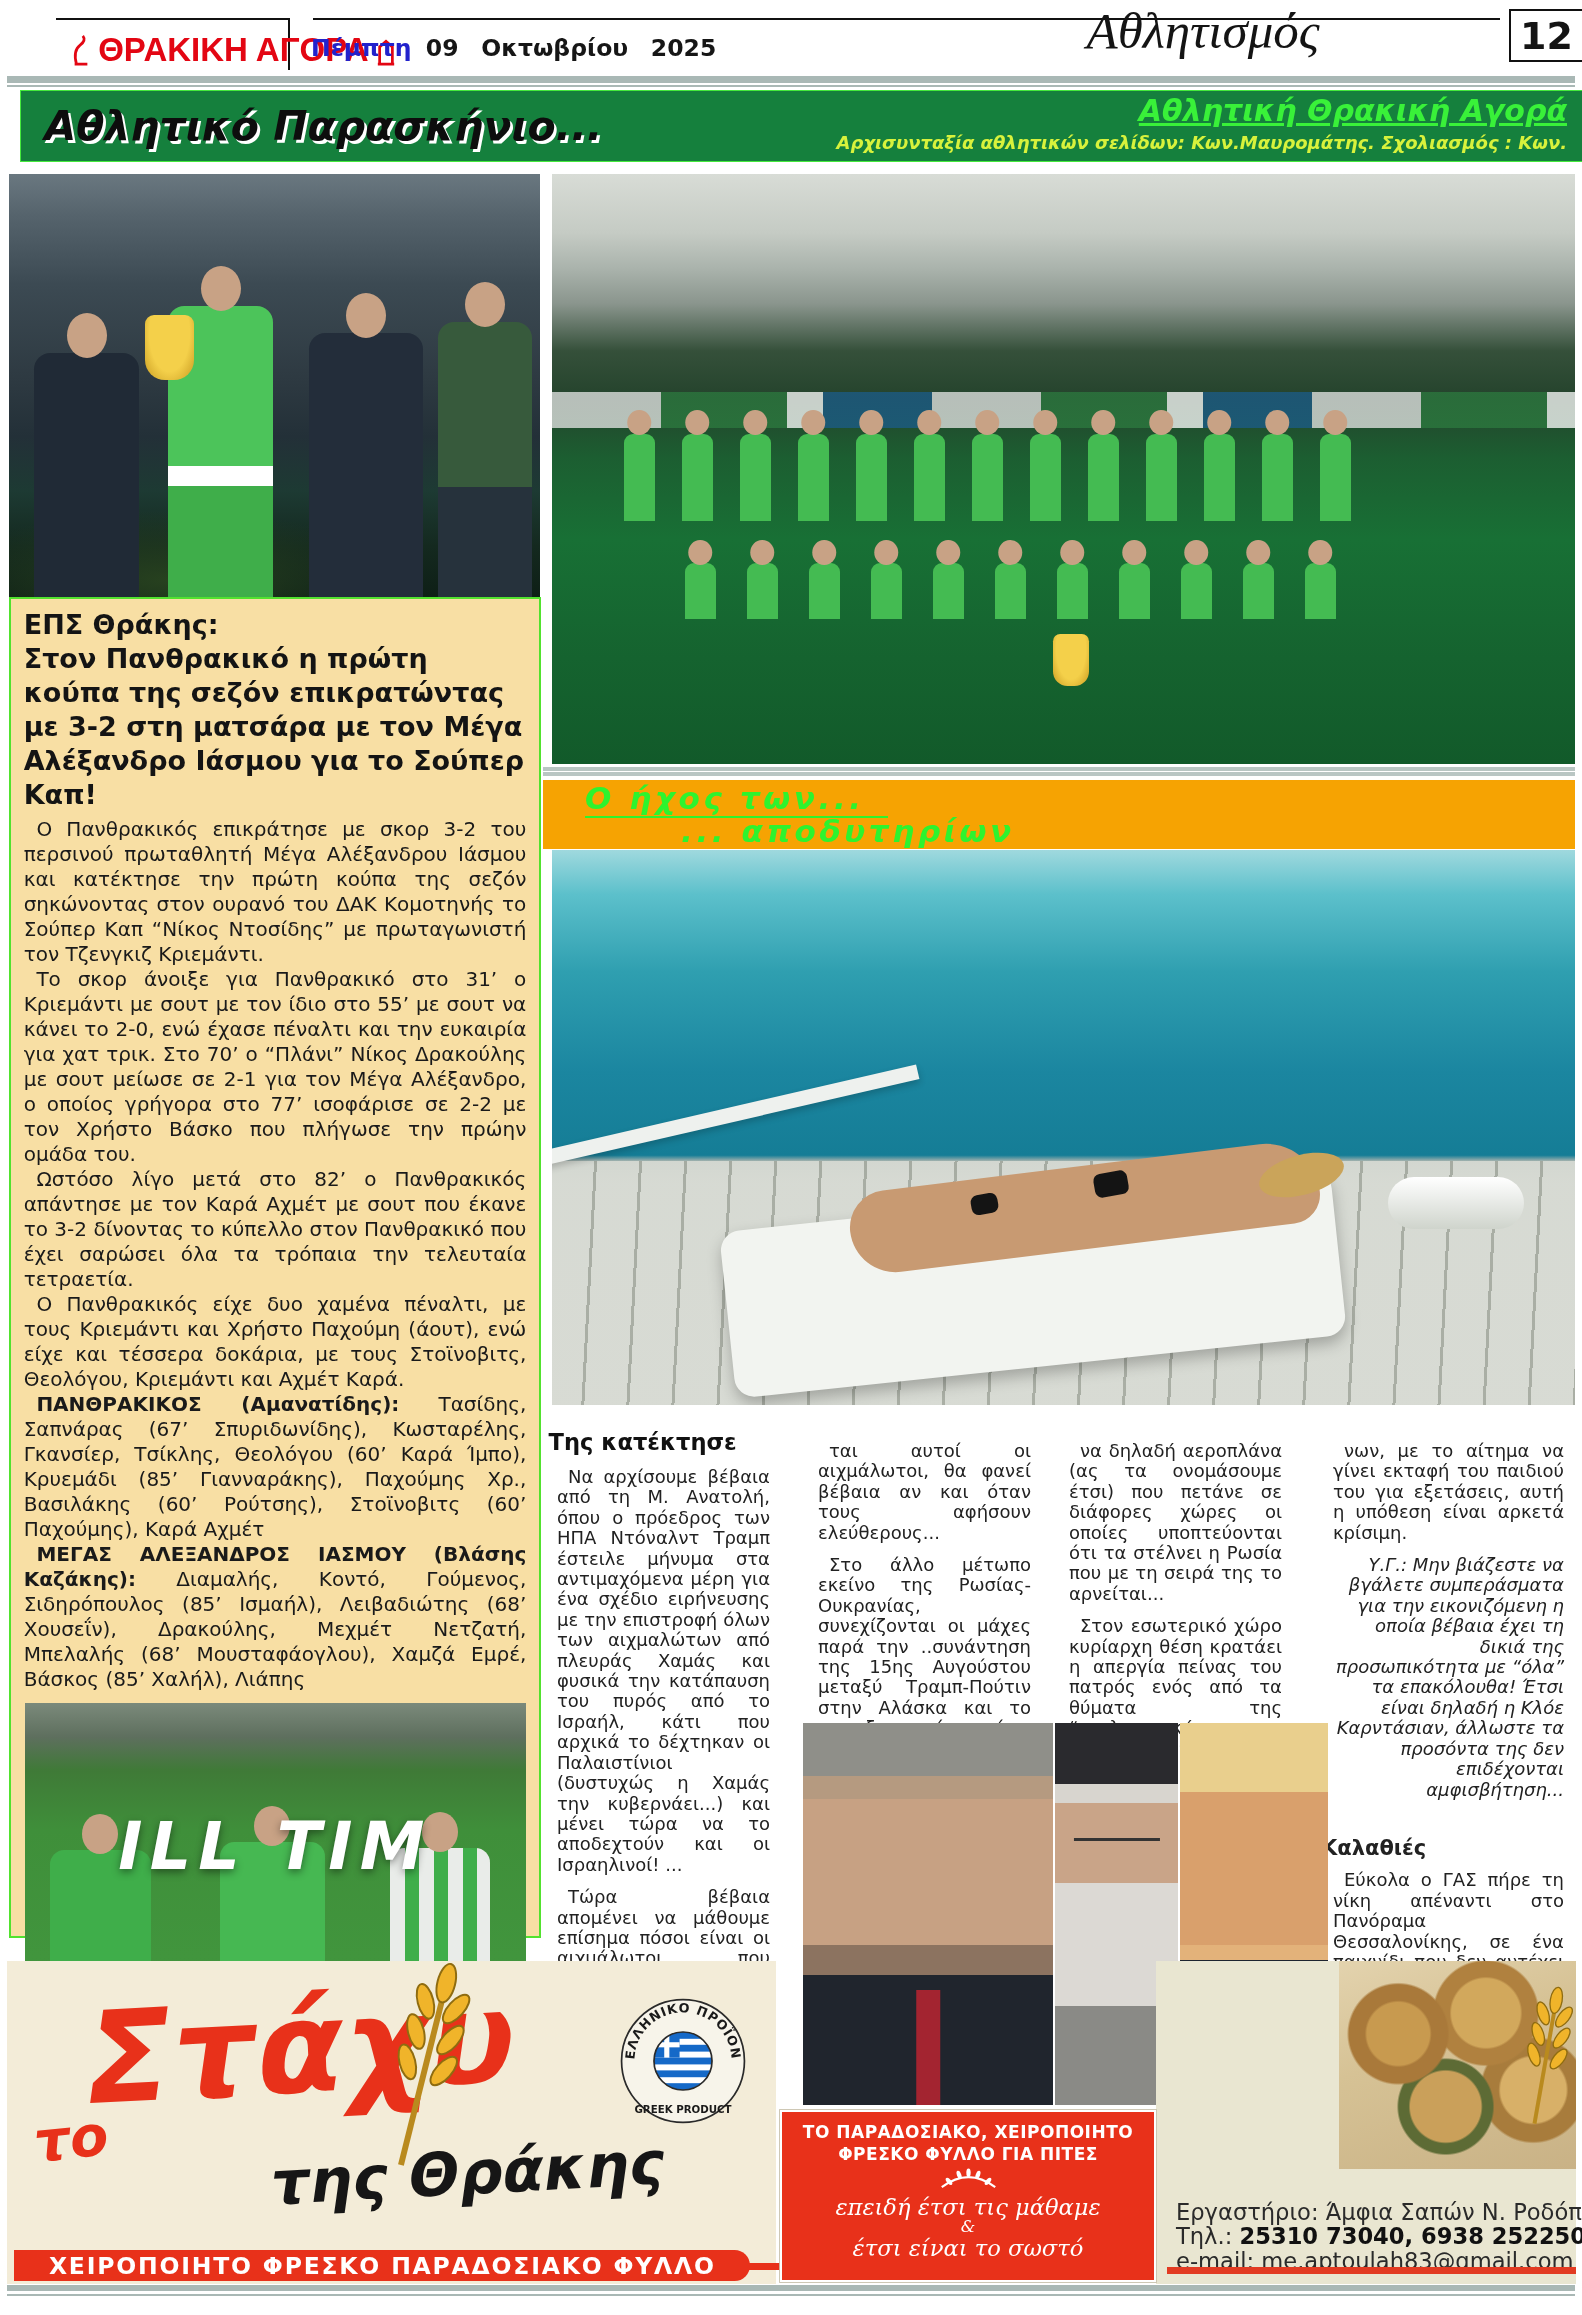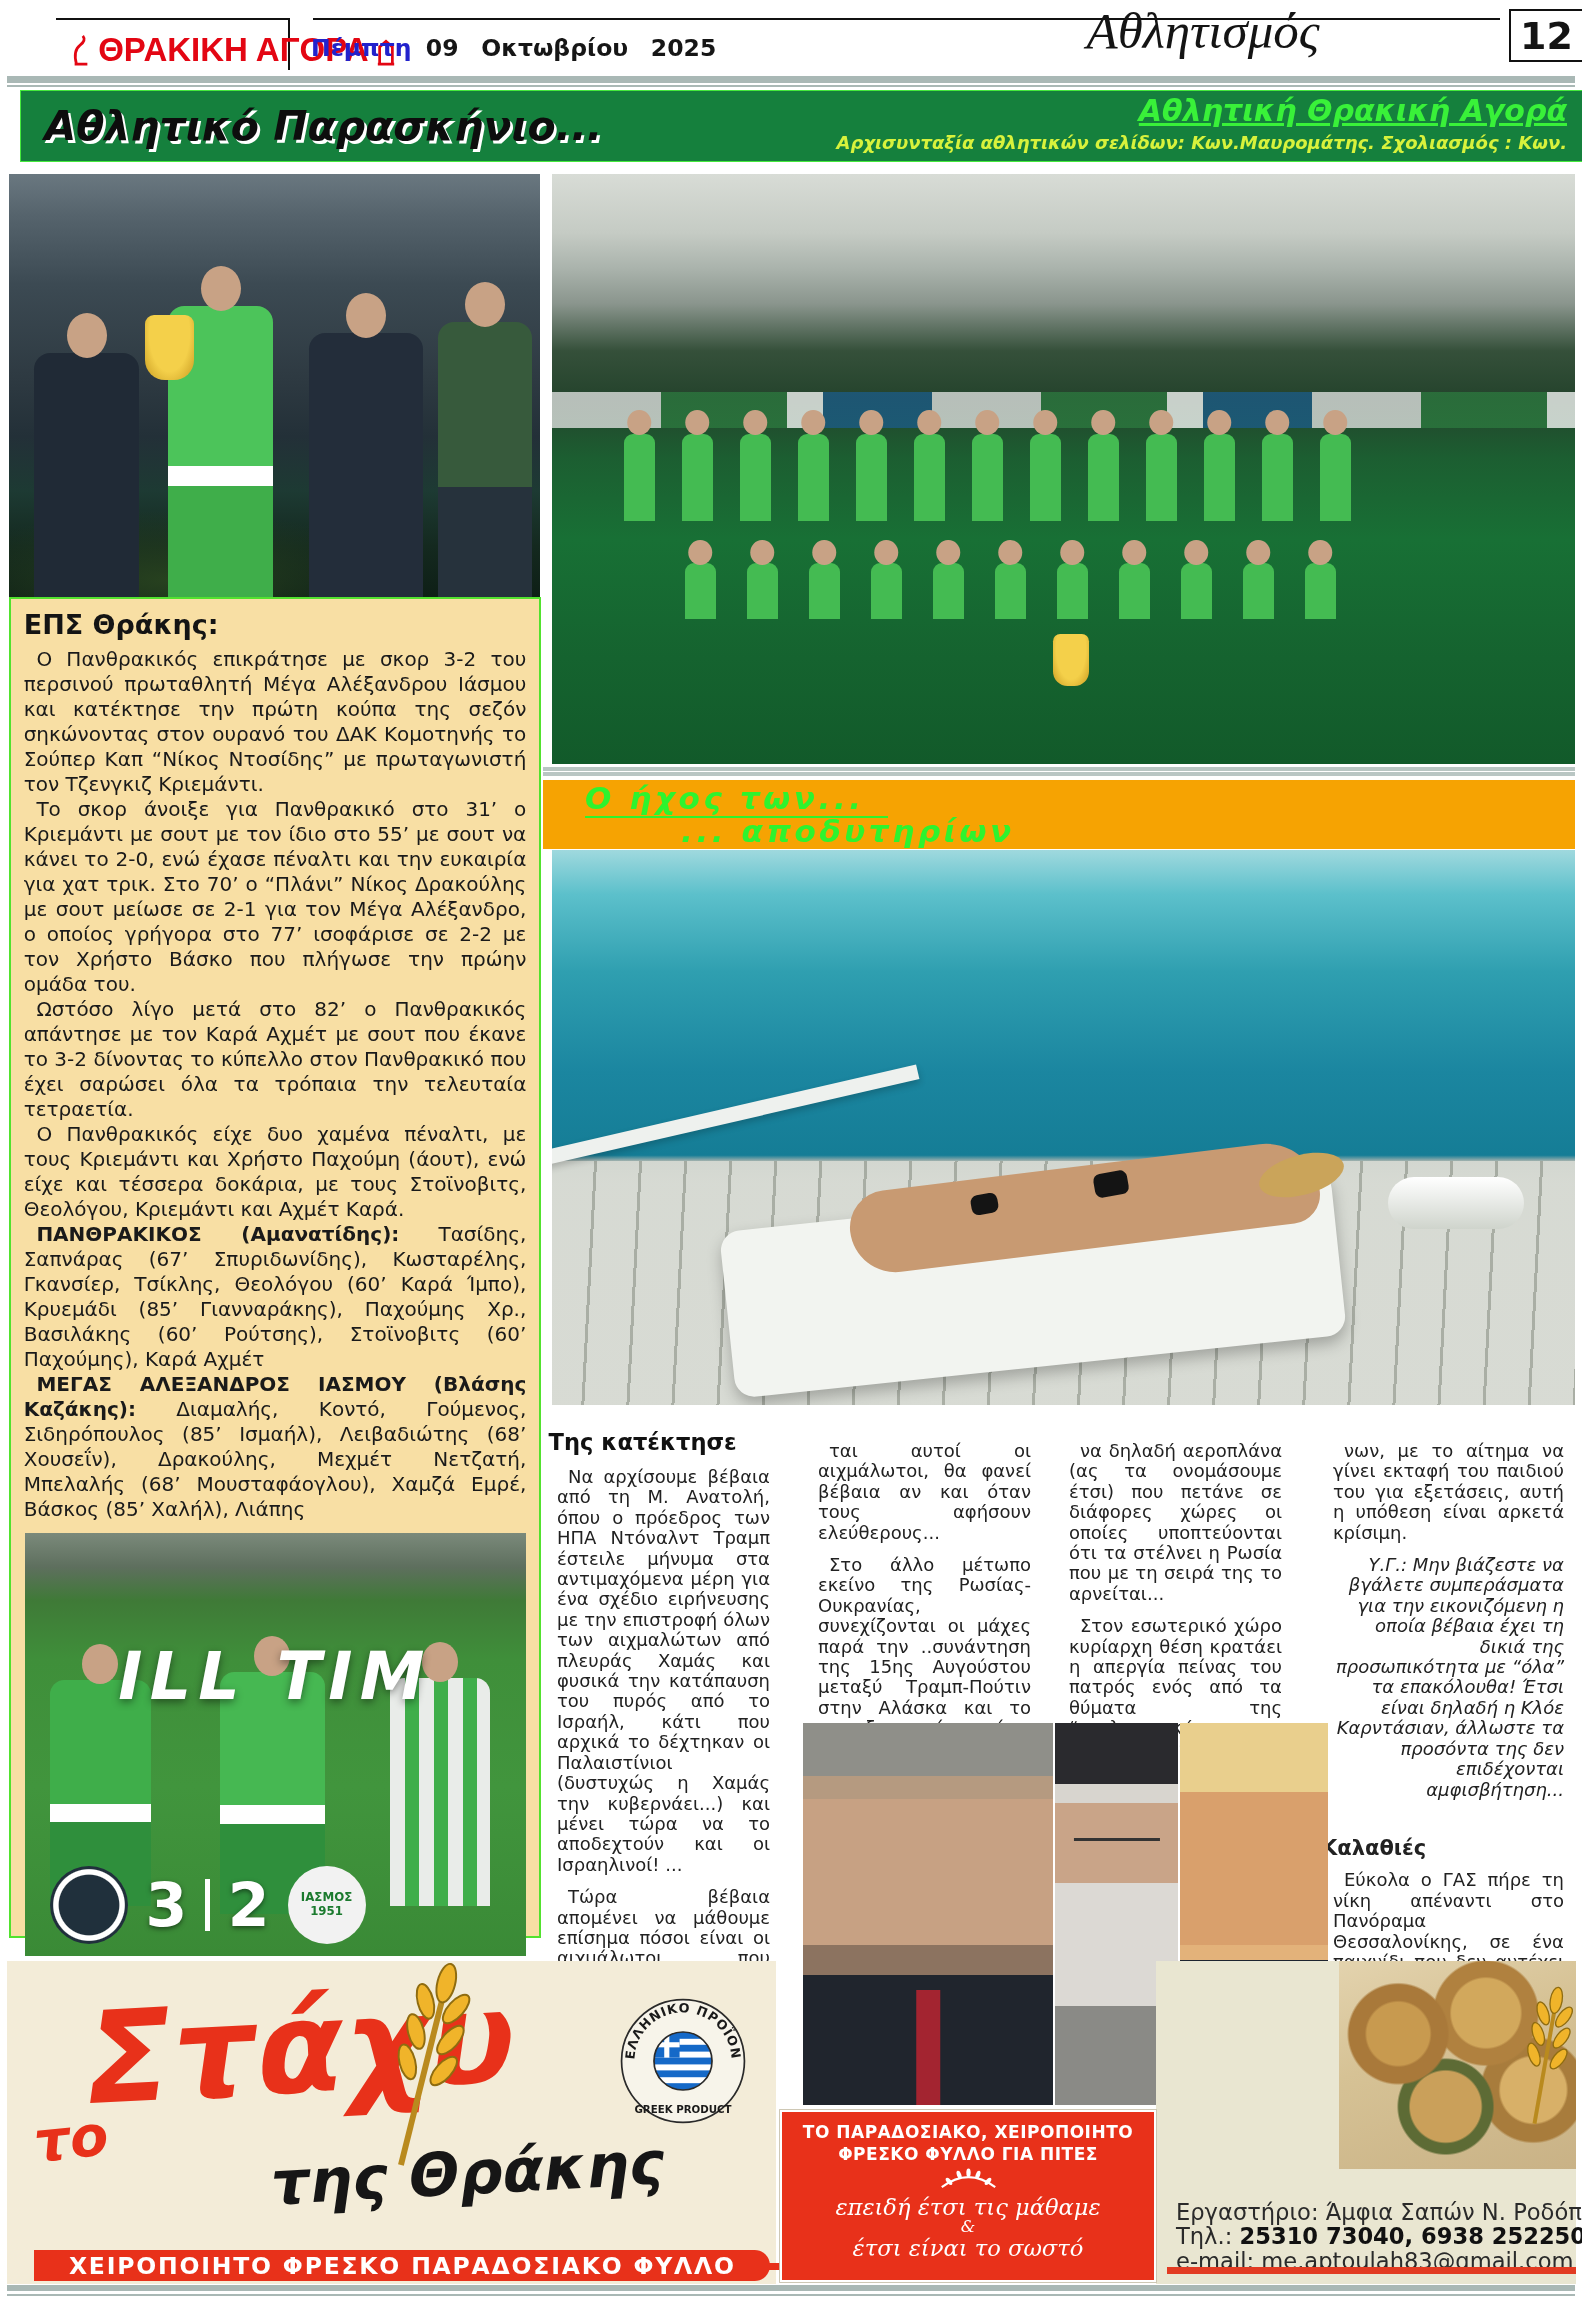--- a/index.html
+++ b/index.html
@@ -165,21 +165,21 @@
   #stahi-to{position:absolute;left:27px;top:145px;font-size:56px;font-weight:bold;font-style:italic;
     color:#e8311a;transform:rotate(-6deg);}
   #stahi-main{position:absolute;left:78px;top:12.7px;font-size:127px;font-weight:bold;font-style:italic;
     color:#e8311a;letter-spacing:1.8px;transform:rotate(-3deg);white-space:nowrap;}
   #stahi-sub{position:absolute;left:264px;top:177px;font-size:60px;font-weight:bold;font-style:italic;
     color:#161616;transform:rotate(-3deg);white-space:nowrap;}
   #stahi-wheat{position:absolute;left:369px;top:-5.4px;transform:rotate(14deg);}
   #stamp{position:absolute;left:612px;top:36px;width:128px;height:128px;}
   #ad-pill{position:absolute;left:7.2px;top:289px;width:736px;height:31px;background:#e8311a;
     border-radius:0 15.4px 15.4px 0;color:#ffffff;font-weight:bold;font-size:23.5px;display:flex;
-    align-items:center;justify-content:center;letter-spacing:1.8px;white-space:nowrap;margin-left:20px;}
+    align-items:center;justify-content:center;letter-spacing:1.8px;white-space:nowrap;}
   #ad-pill-tail{position:absolute;left:749px;top:2263px;width:181px;height:7.2px;background:#e8311a;}
 
   #ad-redbox{position:absolute;left:780px;top:2110px;width:376px;height:172px;background:#e8311a;
     border:2.7px solid #ffffff;box-sizing:border-box;text-align:center;color:#ffffff;
     box-shadow:0 0 0 0.9px #c9c2ad;}
   .redbox-line{font-weight:bold;font-size:17px;line-height:22px;letter-spacing:0.5px;}
   .redbox-script{font-style:italic;font-size:22.6px;line-height:24.4px;font-family:"DejaVu Serif",serif;}
   .redbox-amp{font-style:italic;font-size:16.3px;line-height:16.3px;font-family:"DejaVu Serif",serif;}
 
   #photo-pastry{left:1339px;top:1961px;width:237px;height:208px;
@@ -281,20 +281,21 @@
     <div class="towel"></div>
     <div class="towel-roll"></div>
     <div class="sunbather"></div>
     <div class="hair"></div>
     <div class="bk1"></div>
     <div class="bk2"></div>
   </div>
 
   <div id="article-box">
     <div class="headline">ΕΠΣ Θράκης:</div>
+    <div class="headline">Στον Πανθρακικό η πρώτη κούπα της σεζόν επικρατώντας με 3-2 στη ματσάρα με τον Μέγα Αλέξανδρο Ιάσμου για το Σούπερ Καπ!</div>
     <div class="body-text">
       <p>Ο Πανθρακικός επικράτησε με σκορ 3-2 του περσινού πρωταθλητή Μέγα Αλέξανδρου Ιάσμου και κατέκτησε την πρώτη κούπα της σεζόν σηκώνοντας στον ουρανό του ΔΑΚ Κομοτηνής το Σούπερ Καπ “Νίκος Ντοσίδης” με πρωταγωνιστή τον Τζενγκιζ Κριεμάντι.</p>
       <p>Το σκορ άνοιξε για Πανθρακικό στο 31’ ο Κριεμάντι με σουτ με τον ίδιο στο 55’ με σουτ να κάνει το 2-0, ενώ έχασε πέναλτι και την ευκαιρία για χατ τρικ. Στο 70’ ο “Πλάνι” Νίκος Δρακούλης με σουτ μείωσε σε 2-1 για τον Μέγα Αλέξανδρο, ο οποίος γρήγορα στο 77’ ισοφάρισε σε 2-2 με τον Χρήστο Βάσκο που πλήγωσε την πρώην ομάδα του.</p>
       <p>Ωστόσο λίγο μετά στο 82’ ο Πανθρακικός απάντησε με τον Καρά Αχμέτ με σουτ που έκανε το 3-2 δίνοντας το κύπελλο στον Πανθρακικό που έχει σαρώσει όλα τα τρόπαια την τελευταία τετραετία.</p>
       <p>Ο Πανθρακικός είχε δυο χαμένα πέναλτι, με τους Κριεμάντι και Χρήστο Παχούμη (άουτ), ενώ είχε και τέσσερα δοκάρια, με τους Στοϊνοβιτς, Θεολόγου, Κριεμάντι και Αχμέτ Καρά.</p>
       <p><span class="lead-bold">ΠΑΝΘΡΑΚΙΚΟΣ (Αμανατίδης):</span><span> Τασίδης, Σαπνάρας (67’ Σπυριδωνίδης), Κωσταρέλης, Γκανσίερ, Τσίκλης, Θεολόγου (60’ Καρά Ίμπο), Κρυεμάδι (85’ Γιανναράκης), Παχούμης Χρ., Βασιλάκης (60’ Ρούτσης), Στοϊνοβιτς (60’ Παχούμης), Καρά Αχμέτ</span></p>
       <p><span class="lead-bold">ΜΕΓΑΣ ΑΛΕΞΑΝΔΡΟΣ ΙΑΣΜΟΥ (Βλάσης Καζάκης):</span><span> Διαμαλής, Κοντό, Γούμενος, Σιδηρόπουλος (85’ Ισμαήλ), Λειβαδιώτης (68’ Χουσεΐν), Δρακούλης, Μεχμέτ Νετζατή, Μπελαλής (68’ Μουσταφάογλου), Χαμζά Εμρέ, Βάσκος (85’ Χαλήλ), Λιάπης</span></p>
     </div>
 
     <div id="photo-fulltime">

